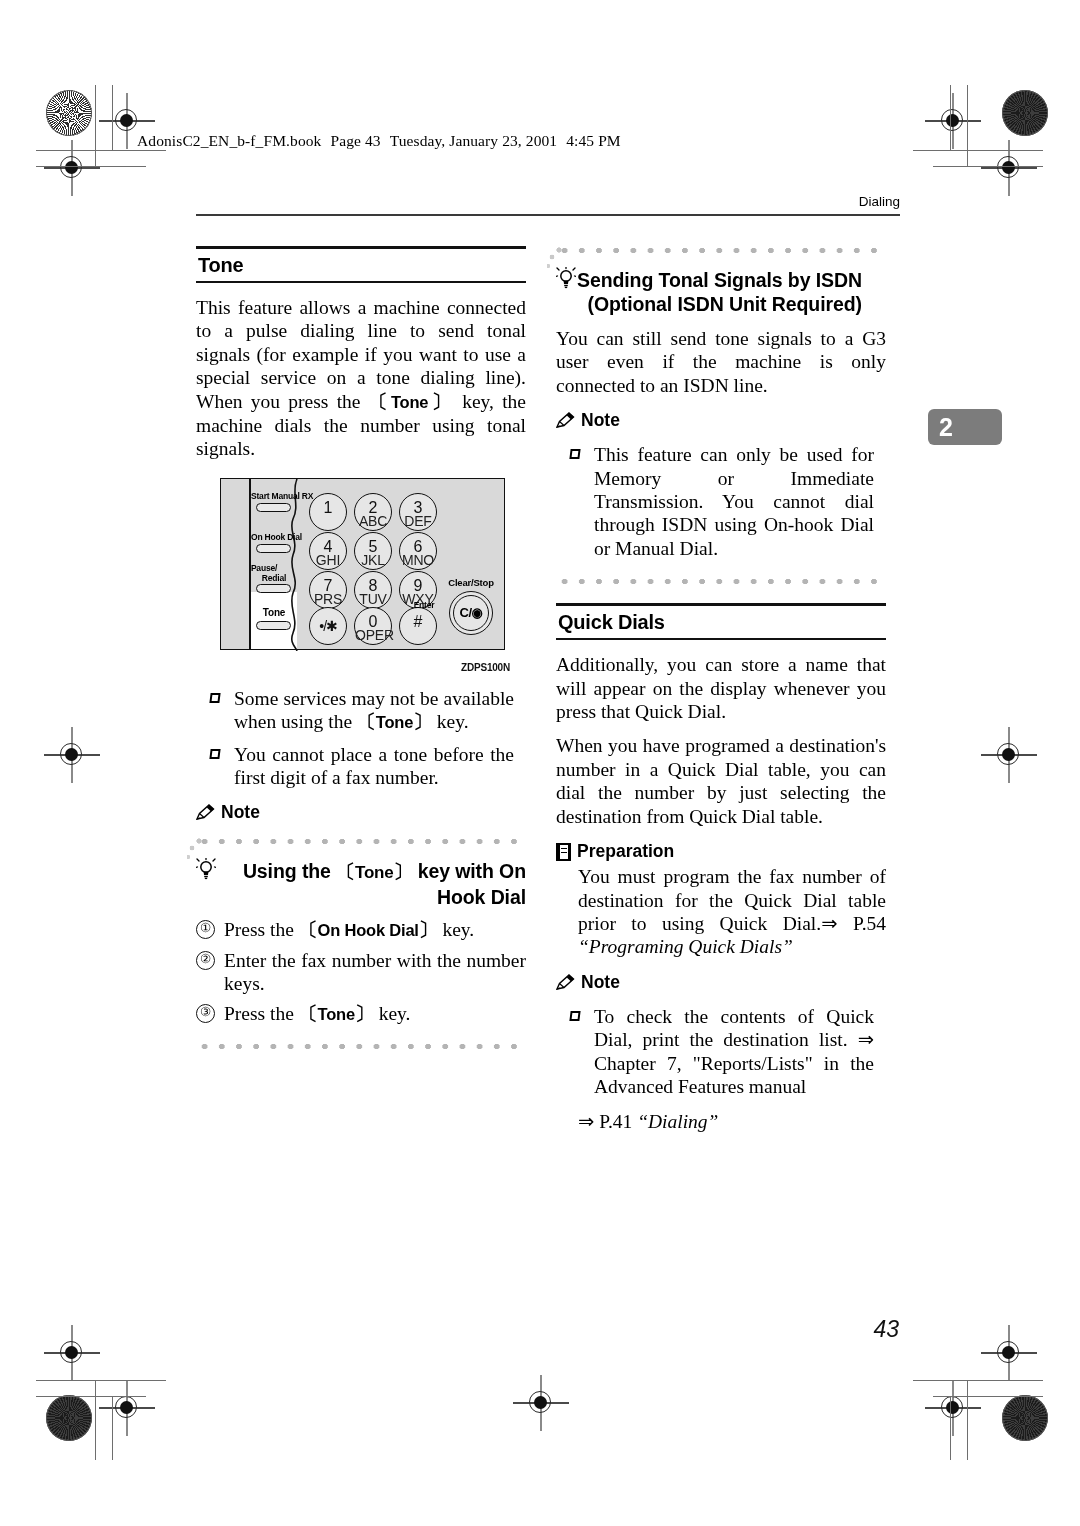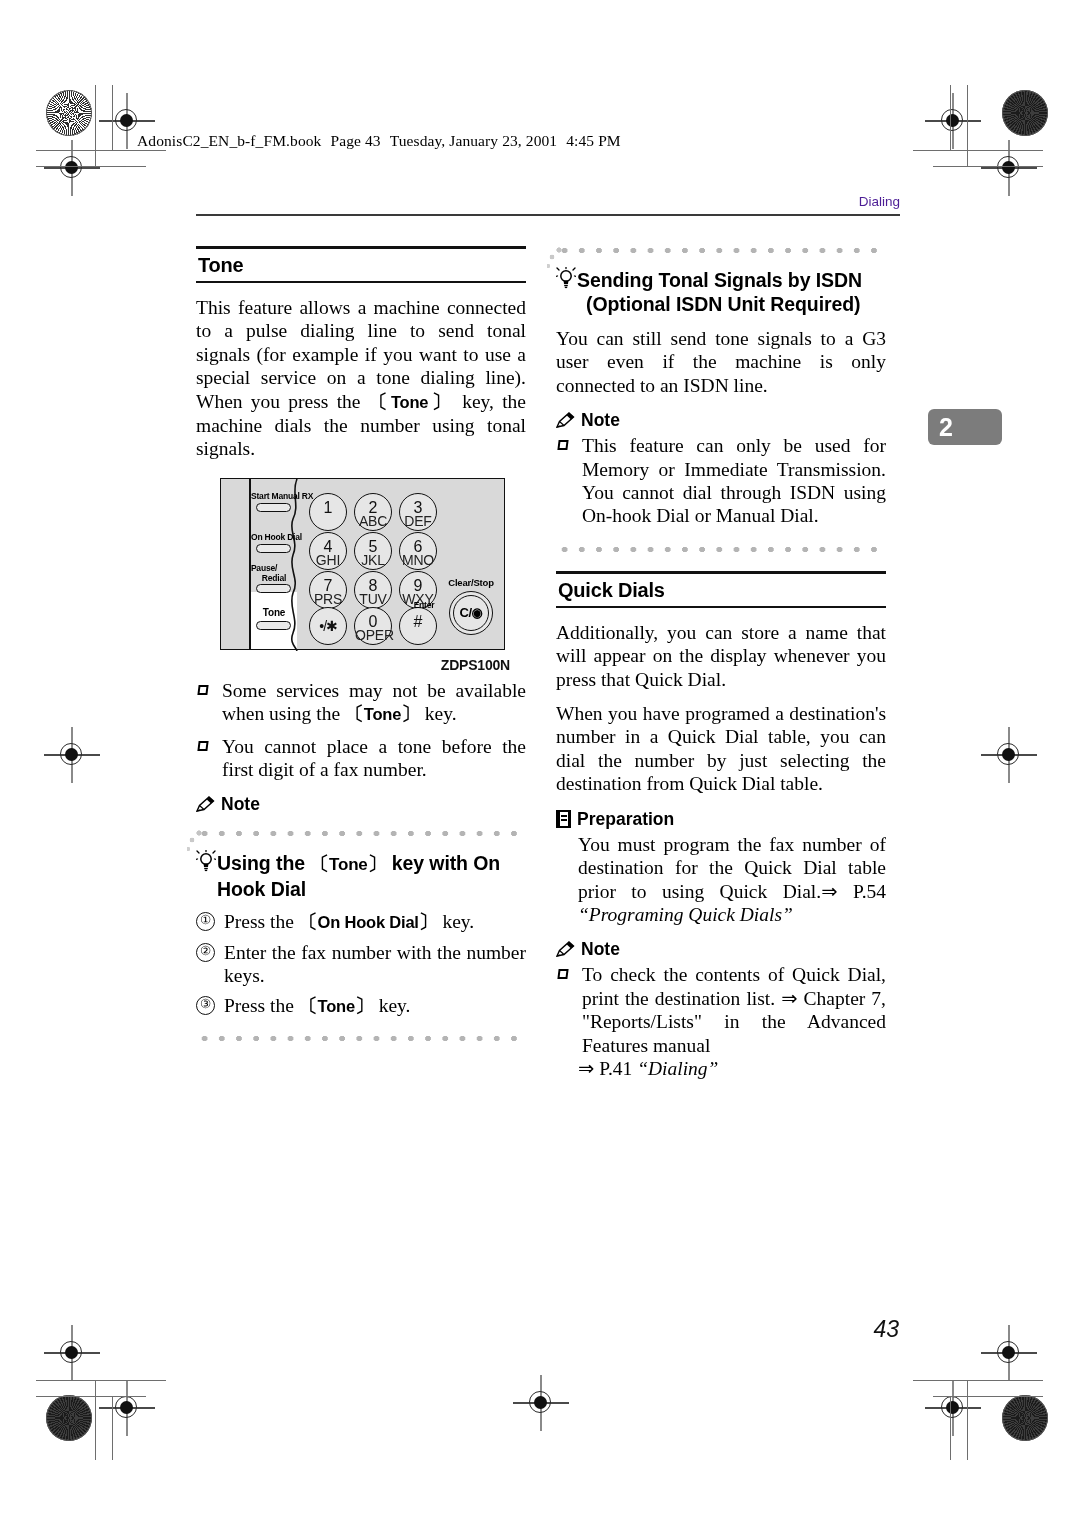--- a/index.html
+++ b/index.html
@@ -71,21 +71,21 @@
     margin-top: 24px;
   }
   .file-header .seg { margin-right: 9px; }
 
   .running-head {
     position: absolute;
     right: 180px;
     top: 194px;
     font-family: "Liberation Sans", sans-serif;
     font-size: 13.5px;
-    color: #4c1d95;
+    color: #000000;
   }
   .head-rule {
     position: absolute;
     left: 196px;
     right: 180px;
     top: 214px;
     height: 1.6px;
     background: #3a3a3a;
   }
 
@@ -194,21 +194,21 @@
   .ico-prep .l2 { top: 9px; }
   
   .ico-ref { width: 18px; height: 18px; }
   .ico-ref svg { display: block; }
   
   .ico-bulb { width: 20px; height: 22px; position: relative; }
   .ico-bulb svg { display: block; }
 
   ul.checks {
     list-style: none;
-    margin: 0;
+    margin: 12px;
     padding: 0;
   }
   ul.checks li {
     position: relative;
     padding-left: 26px;
     font-size: 19.5px;
     line-height: 23.4px;
     margin-bottom: 8px;
     text-align: justify;
   }
@@ -261,21 +261,21 @@
     font-family: "Liberation Sans", sans-serif;
     font-weight: bold;
     font-size: 19.5px;
     line-height: 24px;
     display: flex;
     align-items: flex-start;
     gap: 1px;
     margin: 0 0 9px 0;
     letter-spacing: -0.1px;
   }
-  .tip-head .txt { padding-top: 1px; }
+  .tip-head .txt { padding-top: 1px; text-align: right; }
   .tip-head .txt .kc {
     font-size: 17px;
   }
 
   
   .dots {
     height: 9px;
     margin: 14px 0 12px 0;
     background-image: radial-gradient(circle, #b4b4b4 2.6px, rgba(0,0,0,0) 3px);
     background-size: 17.2px 9px;
@@ -389,21 +389,21 @@
     font-family: "Liberation Sans", sans-serif;
     font-weight: bold;
     font-size: 13px;
     text-align: center;
     letter-spacing: -0.5px;
   }
   .fig-id {
     position: absolute;
     right: 16px; bottom: 2px;
     font-family: "Liberation Sans", sans-serif;
-    font-size: 14px;
+    font-size: 10px;
     font-weight: bold;
     color: #111;
     letter-spacing: -0.2px;
   }
 
   .page-num {
     position: absolute;
     right: 181px;
     top: 1316px;
     font-family: "Liberation Sans", sans-serif;

